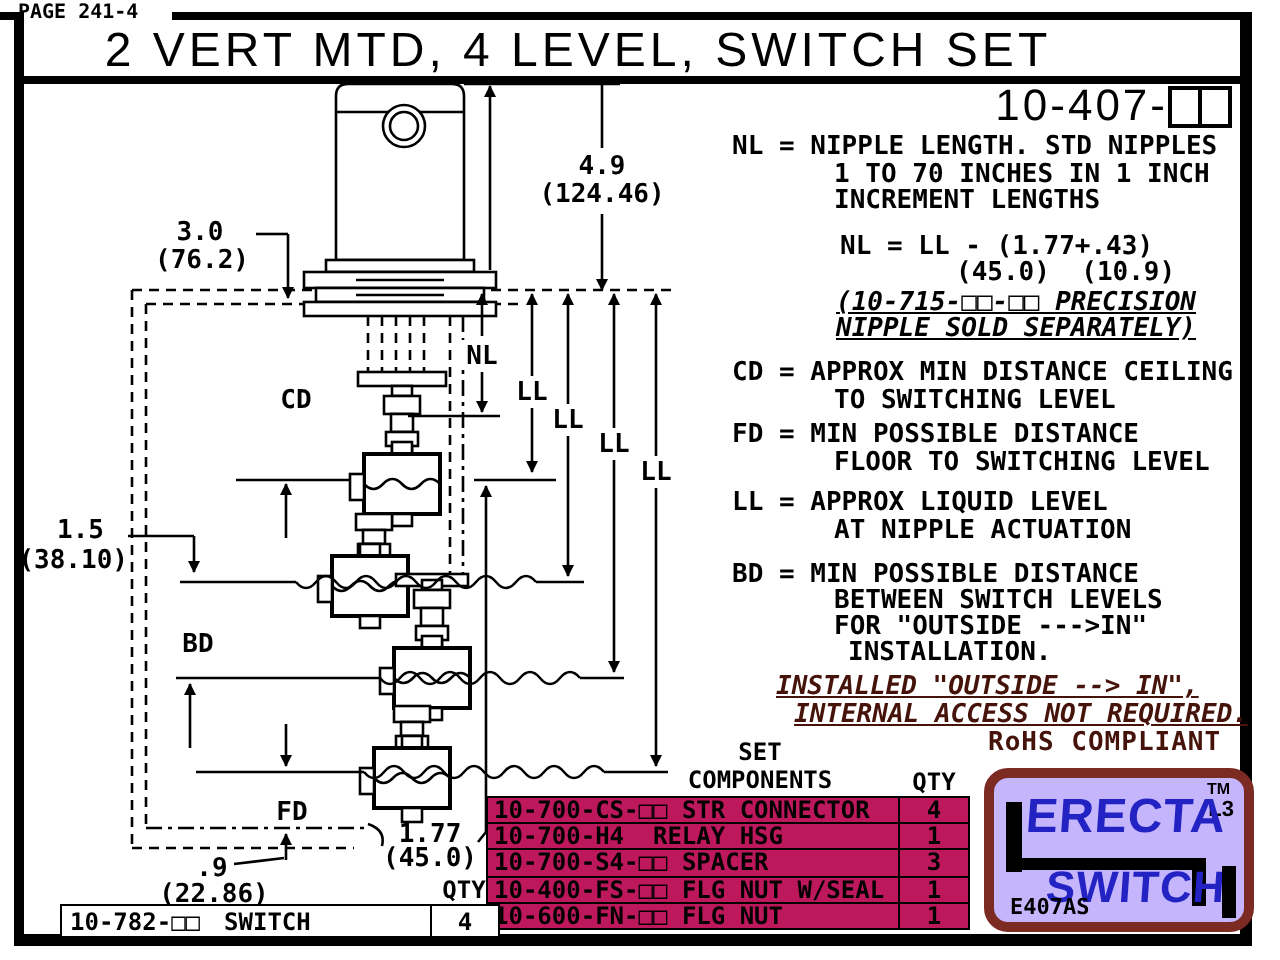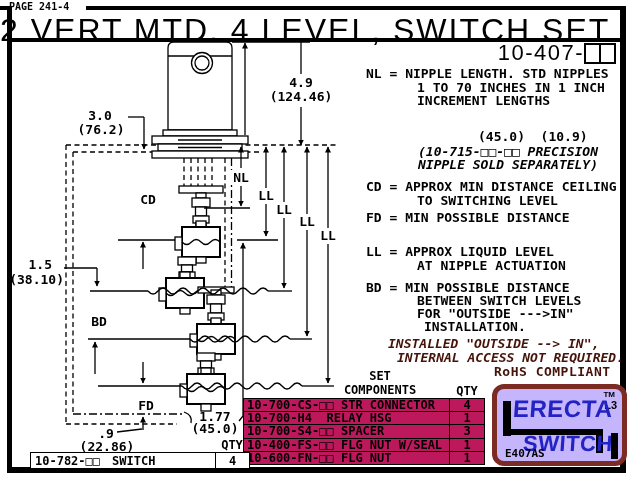--- a/index.html
+++ b/index.html
@@ -2,27 +2,27 @@
 <html><head>
 <meta charset="utf-8">
 <style>
   html,body{margin:0;padding:0;background:#e8e8e8;}
   .page{position:relative;width:640px;height:480px;background:#ffffff;overflow:hidden;
         font-family:"DejaVu Sans Mono", monospace;color:#000;}
   .abs{position:absolute;}
   .bar{position:absolute;background:#000;}
   .page-label{position:absolute;left:9px;top:1px;font:bold 10px "DejaVu Sans Mono",monospace;letter-spacing:0px;white-space:pre;}
   .title{position:absolute;left:0;top:12px;width:640px;text-align:center;padding-right:62px;box-sizing:border-box;
-         font-family:"Liberation Sans",sans-serif;font-size:32px;font-weight:400;letter-spacing:2px;white-space:pre;}
+         font-family:"Liberation Sans",sans-serif;font-size:24px;font-weight:400;letter-spacing:2px;white-space:pre;}
   .partno{position:absolute;top:40px;right:24px;font-family:"Liberation Sans",sans-serif;
           font-size:22px;letter-spacing:1.5px;display:flex;align-items:center;}
   .pbox{display:inline-block;width:13px;height:17px;border:2px solid #000;background:#fff;}
   .pbox+.pbox{margin-left:-2px;}
   .note{position:absolute;font:bold 13px "DejaVu Sans Mono",monospace;white-space:pre;line-height:13px;}
-  .it{font-style:italic;}
+  .it{font-style:italic;text-decoration:underline;}
   .mar{color:#451309;}
   .ctable{position:absolute;left:243px;top:398px;width:240px;border:1.4px solid #000;border-top:none;background:#be185d;}
   .crow{display:flex;border-top:1.4px solid #000;height:12.2px;align-items:center;}
   .cpart{flex:1;padding-left:3px;font:bold 12px "DejaVu Sans Mono",monospace;white-space:pre;overflow:hidden;}
   .cqty{width:34px;border-left:1.4px solid #000;text-align:center;font:bold 12px "DejaVu Sans Mono",monospace;align-self:stretch;display:flex;align-items:center;justify-content:center;}
   .thead{position:absolute;font:bold 12px "DejaVu Sans Mono",monospace;white-space:pre;}
   .stable{position:absolute;left:30px;top:452px;width:218px;height:15px;border:1.4px solid #000;display:flex;background:#fff;}
   .spart{flex:1;padding-left:4px;font:bold 12px "DejaVu Sans Mono",monospace;display:flex;align-items:center;white-space:pre;gap:12px;}
   .sqty{width:33px;border-left:1.4px solid #000;display:flex;align-items:center;justify-content:center;font:bold 12px "DejaVu Sans Mono",monospace;}
   .logo{position:absolute;left:492px;top:384px;width:125px;height:72px;background:#c4b5fd;
@@ -234,26 +234,28 @@
       <text x="215" y="421">1.77</text>
       <text x="215" y="433">(45.0)</text>
       <text x="106" y="438">.9</text>
       <text x="107" y="451">(22.86)</text>
     </g>
   </svg>
 
   <div class="note" style="left:366px;top:67px;">NL = NIPPLE LENGTH. STD NIPPLES</div>
   <div class="note" style="left:417px;top:81px;">1 TO 70 INCHES IN 1 INCH</div>
   <div class="note" style="left:417px;top:94px;text-align:right;">INCREMENT LENGTHS</div>
+  <div class="note" style="left:420px;top:117px;">NL = LL - (1.77+.43)</div>
   <div class="note" style="left:478px;top:130px;">(45.0)  (10.9)</div>
   <div class="note it" style="left:418px;top:145px;">(10-715-□□-□□ PRECISION</div>
   <div class="note it" style="left:418px;top:158px;">NIPPLE SOLD SEPARATELY)</div>
   <div class="note" style="left:366px;top:180px;">CD = APPROX MIN DISTANCE CEILING</div>
   <div class="note" style="left:417px;top:194px;">TO SWITCHING LEVEL</div>
   <div class="note" style="left:366px;top:211px;">FD = MIN POSSIBLE DISTANCE</div>
+  <div class="note" style="left:417px;top:225px;">FLOOR TO SWITCHING LEVEL</div>
   <div class="note" style="left:366px;top:245px;">LL = APPROX LIQUID LEVEL</div>
   <div class="note" style="left:417px;top:259px;">AT NIPPLE ACTUATION</div>
   <div class="note" style="left:366px;top:281px;">BD = MIN POSSIBLE DISTANCE</div>
   <div class="note" style="left:417px;top:294px;">BETWEEN SWITCH LEVELS</div>
   <div class="note" style="left:417px;top:307px;">FOR "OUTSIDE ---&gt;IN"</div>
   <div class="note" style="left:424px;top:320px;">INSTALLATION.</div>
   <div class="note it mar" style="left:388px;top:337px;">INSTALLED "OUTSIDE --&gt; IN",</div>
   <div class="note it mar" style="left:397px;top:351px;">INTERNAL ACCESS NOT REQUIRED.</div>
   <div class="rohs">RoHS COMPLIANT</div>
 

